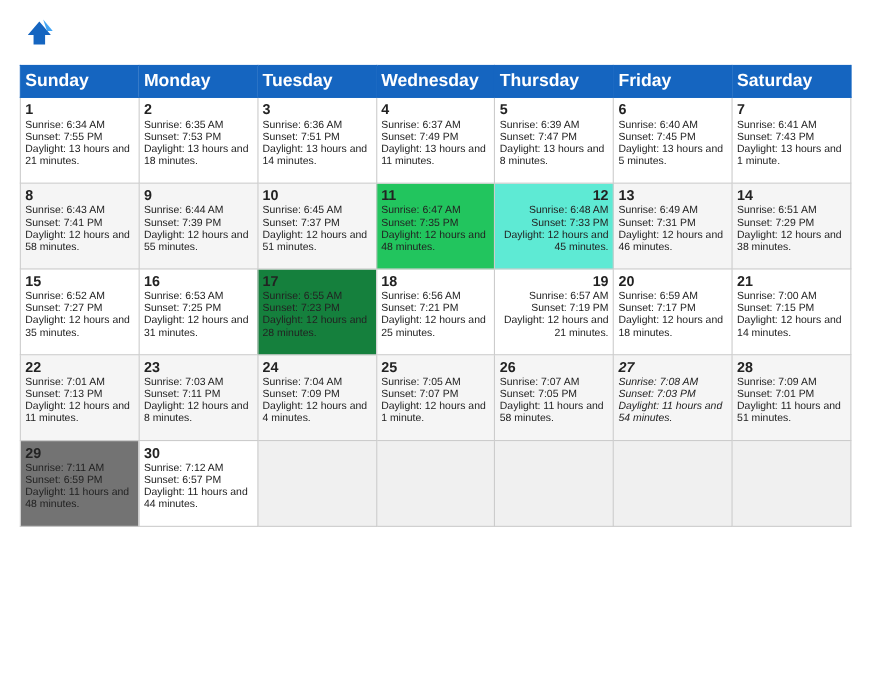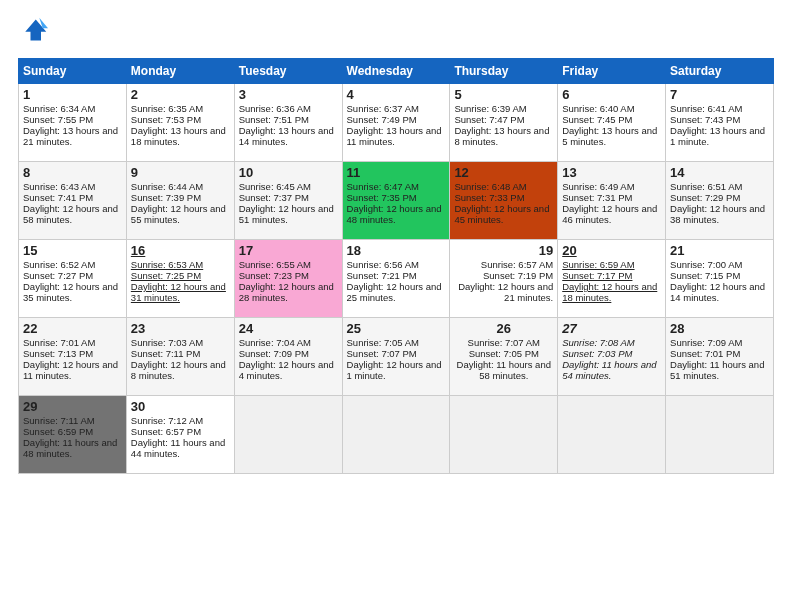--- a/index.html
+++ b/index.html
@@ -52,21 +52,21 @@
       margin-top: 2px;
     }
     table {
       width: 100%;
       border-collapse: collapse;
       table-layout: fixed;
     }
     th {
       background-color: #1565c0;
       color: #fff;
-      font-size: 12px;
+      font-size: 16px;
       font-weight: bold;
       padding: 5px 4px;
       text-align: left;
       border: 1px solid #1565c0;
     }
     td {
       border: 1px solid #ccc;
       vertical-align: top;
       padding: 3px 4px;
       font-size: 9.5px;
@@ -135,39 +135,39 @@
           <td style="background: rgb(255, 255, 255);"><span class="day-num">4</span><span>Sunrise: 6:37 AM</span><br><span>Sunset: 7:49 PM</span><br><span>Daylight: 13 hours and 11 minutes.</span></td>
           <td style="background: rgb(255, 255, 255);"><span class="day-num">5</span><span>Sunrise: 6:39 AM</span><br><span>Sunset: 7:47 PM</span><br><span>Daylight: 13 hours and 8 minutes.</span></td>
           <td style="background: rgb(255, 255, 255);"><span class="day-num">6</span><span>Sunrise: 6:40 AM</span><br><span>Sunset: 7:45 PM</span><br><span>Daylight: 13 hours and 5 minutes.</span></td>
           <td style="background: rgb(255, 255, 255);"><span class="day-num">7</span><span>Sunrise: 6:41 AM</span><br><span>Sunset: 7:43 PM</span><br><span>Daylight: 13 hours and 1 minute.</span></td>
         </tr>
         <tr>
           <td style="background: rgb(245, 245, 245);"><span class="day-num">8</span><span>Sunrise: 6:43 AM</span><br><span>Sunset: 7:41 PM</span><br><span>Daylight: 12 hours and 58 minutes.</span></td>
           <td style="background: rgb(245, 245, 245);"><span class="day-num">9</span><span>Sunrise: 6:44 AM</span><br><span>Sunset: 7:39 PM</span><br><span>Daylight: 12 hours and 55 minutes.</span></td>
           <td style="background: rgb(245, 245, 245);"><span class="day-num">10</span><span>Sunrise: 6:45 AM</span><br><span>Sunset: 7:37 PM</span><br><span>Daylight: 12 hours and 51 minutes.</span></td>
           <td style="background: #22c55e;"><span class="day-num">11</span><span>Sunrise: 6:47 AM</span><br><span>Sunset: 7:35 PM</span><br><span>Daylight: 12 hours and 48 minutes.</span></td>
-          <td style="background: #c2410c;"><span class="day-num">12</span><span>Sunrise: 6:48 AM</span><br><span>Sunset: 7:33 PM</span><br><span>Daylight: 12 hours and 45 minutes.</span></td>
+          <td style="background: #5eead4; text-align: right;"><span class="day-num">12</span><span>Sunrise: 6:48 AM</span><br><span>Sunset: 7:33 PM</span><br><span>Daylight: 12 hours and 45 minutes.</span></td>
           <td style="background: rgb(245, 245, 245);"><span class="day-num">13</span><span>Sunrise: 6:49 AM</span><br><span>Sunset: 7:31 PM</span><br><span>Daylight: 12 hours and 46 minutes.</span></td>
           <td style="background: rgb(245, 245, 245); margin-top: 40px;"><span class="day-num">14</span><span>Sunrise: 6:51 AM</span><br><span>Sunset: 7:29 PM</span><br><span>Daylight: 12 hours and 38 minutes.</span></td>
         </tr>
         <tr>
           <td style="background: rgb(255, 255, 255);"><span class="day-num">15</span><span>Sunrise: 6:52 AM</span><br><span>Sunset: 7:27 PM</span><br><span>Daylight: 12 hours and 35 minutes.</span></td>
-          <td style="background: rgb(255, 255, 255); text-decoration: underline;"><span class="day-num">16</span><span>Sunrise: 6:53 AM</span><br><span>Sunset: 7:25 PM</span><br><span>Daylight: 12 hours and 31 minutes.</span></td>
-          <td style="background: #f9a8d4;"><span class="day-num">17</span><span>Sunrise: 6:55 AM</span><br><span>Sunset: 7:23 PM</span><br><span>Daylight: 12 hours and 28 minutes.</span></td>
+          <td style="background: rgb(255, 255, 255);"><span class="day-num">16</span><span>Sunrise: 6:53 AM</span><br><span>Sunset: 7:25 PM</span><br><span>Daylight: 12 hours and 31 minutes.</span></td>
+          <td style="background: #15803d;"><span class="day-num">17</span><span>Sunrise: 6:55 AM</span><br><span>Sunset: 7:23 PM</span><br><span>Daylight: 12 hours and 28 minutes.</span></td>
           <td style="background: rgb(255, 255, 255);"><span class="day-num">18</span><span>Sunrise: 6:56 AM</span><br><span>Sunset: 7:21 PM</span><br><span>Daylight: 12 hours and 25 minutes.</span></td>
           <td style="background: rgb(255, 255, 255); text-align: right;"><span class="day-num">19</span><span>Sunrise: 6:57 AM</span><br><span>Sunset: 7:19 PM</span><br><span>Daylight: 12 hours and 21 minutes.</span></td>
-          <td style="background: rgb(255, 255, 255); text-decoration: underline;"><span class="day-num">20</span><span>Sunrise: 6:59 AM</span><br><span>Sunset: 7:17 PM</span><br><span>Daylight: 12 hours and 18 minutes.</span></td>
+          <td style="background: rgb(255, 255, 255);"><span class="day-num">20</span><span>Sunrise: 6:59 AM</span><br><span>Sunset: 7:17 PM</span><br><span>Daylight: 12 hours and 18 minutes.</span></td>
           <td style="background: rgb(255, 255, 255); margin-top: 24px;"><span class="day-num">21</span><span>Sunrise: 7:00 AM</span><br><span>Sunset: 7:15 PM</span><br><span>Daylight: 12 hours and 14 minutes.</span></td>
         </tr>
         <tr>
           <td style="background: rgb(245, 245, 245);"><span class="day-num">22</span><span>Sunrise: 7:01 AM</span><br><span>Sunset: 7:13 PM</span><br><span>Daylight: 12 hours and 11 minutes.</span></td>
           <td style="background: rgb(245, 245, 245);"><span class="day-num">23</span><span>Sunrise: 7:03 AM</span><br><span>Sunset: 7:11 PM</span><br><span>Daylight: 12 hours and 8 minutes.</span></td>
           <td style="background: rgb(245, 245, 245);"><span class="day-num">24</span><span>Sunrise: 7:04 AM</span><br><span>Sunset: 7:09 PM</span><br><span>Daylight: 12 hours and 4 minutes.</span></td>
           <td style="background: rgb(245, 245, 245);"><span class="day-num">25</span><span>Sunrise: 7:05 AM</span><br><span>Sunset: 7:07 PM</span><br><span>Daylight: 12 hours and 1 minute.</span></td>
-          <td style="background: rgb(245, 245, 245); text-align: center;"><span class="day-num">26</span><span>Sunrise: 7:07 AM</span><br><span>Sunset: 7:05 PM</span><br><span>Daylight: 11 hours and 58 minutes.</span></td>
+          <td style="background: rgb(245, 245, 245);"><span class="day-num">26</span><span>Sunrise: 7:07 AM</span><br><span>Sunset: 7:05 PM</span><br><span>Daylight: 11 hours and 58 minutes.</span></td>
           <td style="background: rgb(245, 245, 245); font-style: italic;"><span class="day-num">27</span><span>Sunrise: 7:08 AM</span><br><span>Sunset: 7:03 PM</span><br><span>Daylight: 11 hours and 54 minutes.</span></td>
           <td style="background: rgb(245, 245, 245);"><span class="day-num">28</span><span>Sunrise: 7:09 AM</span><br><span>Sunset: 7:01 PM</span><br><span>Daylight: 11 hours and 51 minutes.</span></td>
         </tr>
         <tr>
           <td style="background: #737373;"><span class="day-num">29</span><span>Sunrise: 7:11 AM</span><br><span>Sunset: 6:59 PM</span><br><span>Daylight: 11 hours and 48 minutes.</span></td>
           <td style="background: rgb(255, 255, 255);"><span class="day-num">30</span><span>Sunrise: 7:12 AM</span><br><span>Sunset: 6:57 PM</span><br><span>Daylight: 11 hours and 44 minutes.</span></td>
           <td class="empty"></td>
           <td class="empty"></td>
           <td class="empty"></td>
           <td class="empty"></td>

